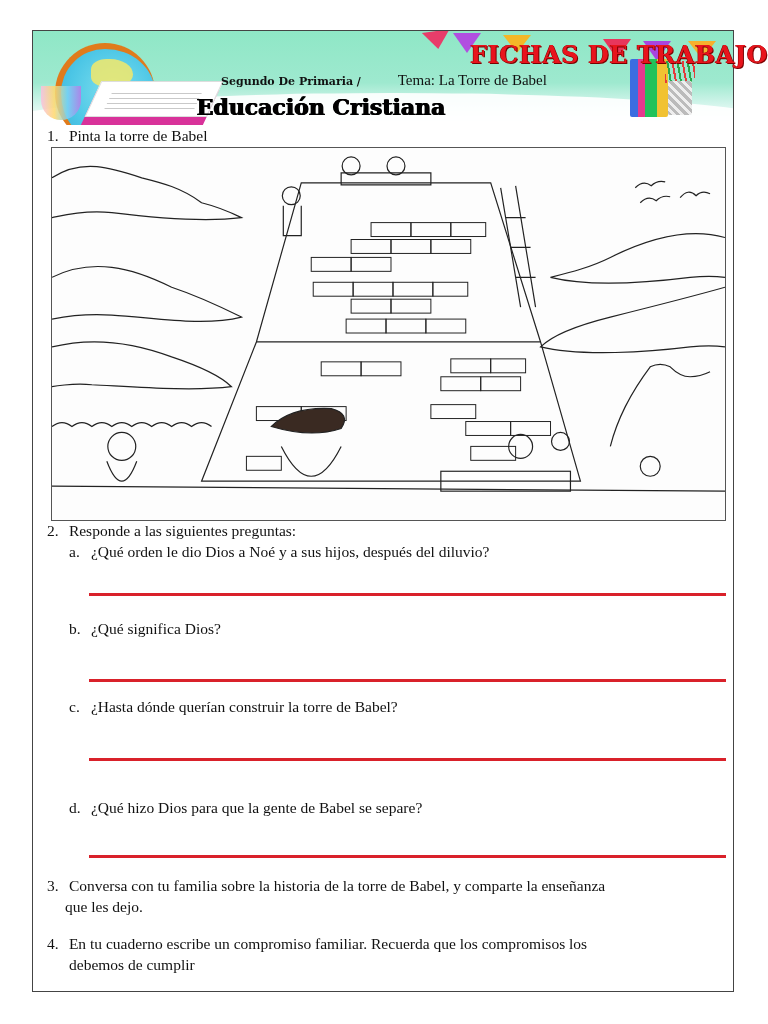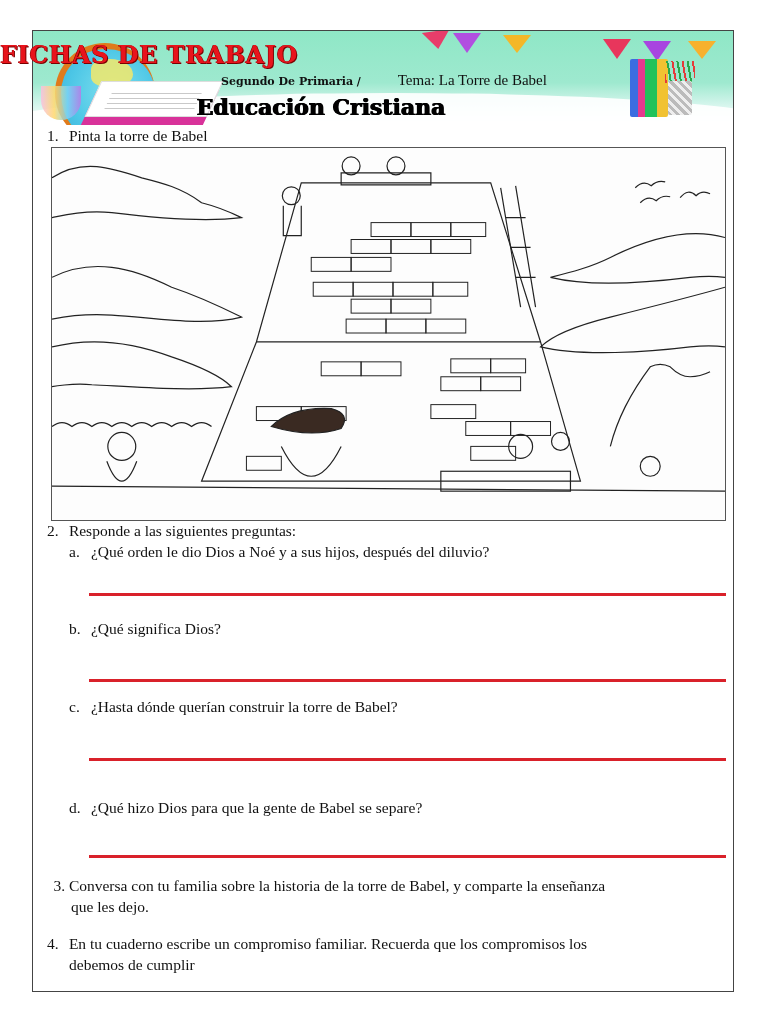--- a/index.html
+++ b/index.html
@@ -34,21 +34,21 @@
   .p5 { left: 610px; top: 10px; border-top: 20px solid #a845e0; }
   .p6 { left: 655px; top: 10px; border-top: 18px solid #f7b12d; }
   .notebooks { position: absolute; left: 597px; top: 28px; width: 38px; height: 58px;
                background: linear-gradient(90deg,#3b6de0 0 20%,#e53a8e 20% 40%,#22c25a 40% 70%,#f1c232 70% 100%);
                border-radius: 2px; }
   .pencil-cup { position: absolute; left: 635px; top: 50px; width: 24px; height: 34px;
                 background: repeating-linear-gradient(45deg,#bbb 0 3px,#eee 3px 6px); border-radius: 2px; }
   .pencil-tips { position: absolute; left: 632px; top: 30px; width: 30px; height: 22px;
                  background: repeating-linear-gradient(80deg,#e53a3a 0 2px,transparent 2px 5px,#2aa84a 5px 7px,transparent 7px 10px); }
 
-  .title-main { position: absolute; left: 0; width: 768px; top: 40px; text-align: left;
+  .title-main { position: absolute; left: 0; width: 768px; top: 40px; text-align: right;
                 font-family: "DejaVu Serif", serif; font-weight: 900; font-size: 24px;
                 color: #e8141c; letter-spacing: 0.5px;
                 text-shadow: 1px 1px 0 #7a0000, -0.5px -0.5px 0 #7a0000; }
   .subtitle { position: absolute; left: 0; width: 768px; top: 72px; text-align: center; font-size: 15px; }
   .subtitle .grade { font-family: "DejaVu Serif", serif; font-weight: bold; font-size: 11px; }
   .subtitle .tema { font-family: "Liberation Serif", serif; margin-left: 33px; }
   .title-subject { position: absolute; left: 0; width: 642px; top: 94px; text-align: center;
                    font-family: "DejaVu Serif", serif; font-weight: 900; font-size: 22px; color: #000;
                    text-shadow: 0.6px 0 0 #000, -0.6px 0 0 #000; }
 
@@ -192,25 +192,25 @@
   <span>¿Hasta dónde querían construir la torre de Babel?</span>
 </div>
 <div class="answer-line" style="top:758px;"></div>
 
 <div class="q-text" style="left:69px; top:799px;">
   <span class="sub">d.</span>
   <span>¿Qué hizo Dios para que la gente de Babel se separe?</span>
 </div>
 <div class="answer-line" style="top:855px;"></div>
 
-<div class="q-text" style="left:47px; top:877px;text-align:right;">
+<div class="q-text" style="left:47px; top:877px;">
   <span class="num">3.</span>
   <span>Conversa con tu familia sobre la historia de la torre de Babel, y comparte la enseñanza</span>
 </div>
-<div class="q-text" style="left:71px; top:898px;">
+<div class="q-text" style="left:65px; top:898px;">
   <span>que les dejo.</span>
 </div>
 
 <div class="q-text" style="left:47px; top:935px;">
   <span class="num">4.</span>
   <span>En tu cuaderno escribe un compromiso familiar. Recuerda que los compromisos los</span>
 </div>
 <div class="q-text" style="left:69px; top:956px;">
   <span>debemos de cumplir</span>
 </div>

